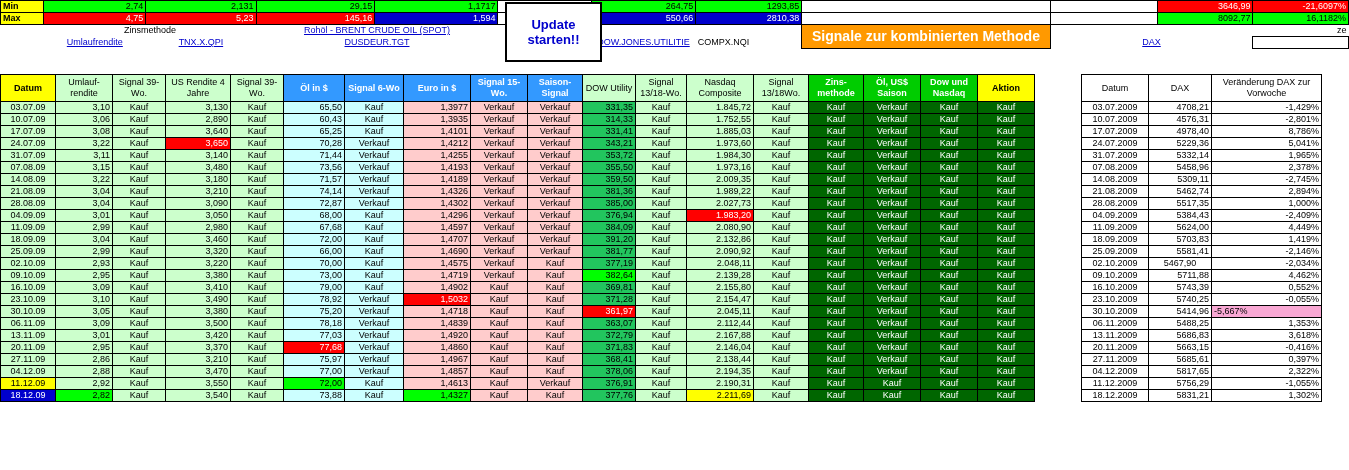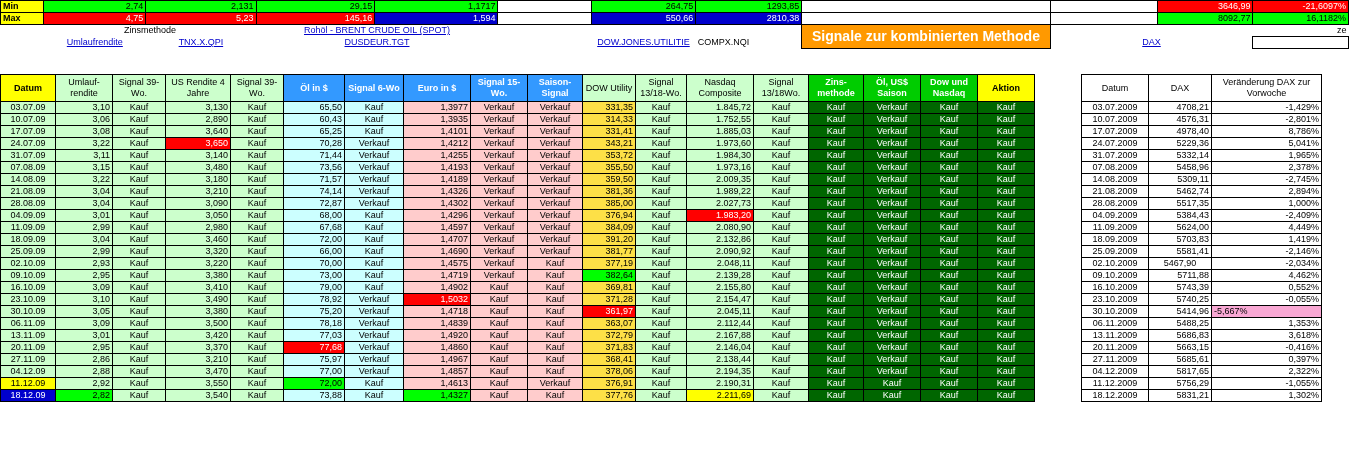--- a/index.html
+++ b/index.html
@@ -23,21 +23,21 @@
   
   .c-date{background:#ccffcc;text-align:center;}
   .c-date-b{background:#0000cc;color:#ffffff;text-align:center;}
   .c-num{background:#ccffcc;text-align:right;}
   .c-sig{background:#ccffcc;text-align:center;}
   .c-oil{background:#ccffff;text-align:right;}
   .c-oilsig{background:#ccffff;text-align:center;}
   .c-eur{background:#ffcccc;text-align:right;}
   .c-eursig{background:#ffcccc;text-align:center;}
   .c-sai{background:#ffcccc;text-align:center;}
-  .c-dow{background:#fde047;text-align:right;}
+  .c-dow{background:#22c55e;text-align:right;}
   .c-dowsig{background:#ccffcc;text-align:center;}
   .c-nas{background:#ccffcc;text-align:right;}
   .c-nassig{background:#ccffcc;text-align:center;}
   .hl-red{background:#ff0000;color:#ffffff;}
   .hl-grn{background:#00ff00;color:#000000;margin-left:15px;}
   .hl-yel{background:#ffff00;color:#000000;}
   .comb-hdr{background:#00cc00;color:#ffffff;font-weight:bold;text-align:center;}
   .comb-hdr.yel{background:#ffff00;color:#000;}
   .orange{background:#ff9900;color:#ffffff;font-weight:bold;font-size:14px;text-align:center;}
   .updbtn{position:absolute;left:505px;top:2px;width:93px;height:56px;border:2px solid #000;background:#ffffff;
@@ -96,20 +96,21 @@
       <td style="border:none" class="hdrlink">TNX.X.QPI</td>
       <td colspan="2" style="border:none" class="hdrlink">DUSDEUR.TGT</td>
       <td style="border:none" class="hdrlink">DOW.JONES.UTILITIE</td>
       <td style="border:none;text-align:left;font-size:9px">COMPX.NQI</td>
       <td colspan="2" style="border:none" class="hdrlink">DAX</td>
       <td style="border:1px solid #000;background:#fff"></td>
     </tr>
   </tbody>
     </table>
 
+  <div class="updbtn">Update starten!!</div>
 
   <table style="position:absolute;left:0;top:74px;">
     <thead>
       <tr>
         <td class="colhdr yel" style="width:50px">Datum</td>
         <td class="colhdr" style="width:52px">Umlauf-rendite</td>
         <td class="colhdr" style="width:48px">Signal 39-Wo.</td>
         <td class="colhdr" style="width:60px">US Rendite 4 Jahre</td>
         <td class="colhdr" style="width:48px">Signal 39-Wo.</td>
         <td class="colhdr blue2" style="width:56px">Öl in $</td>

